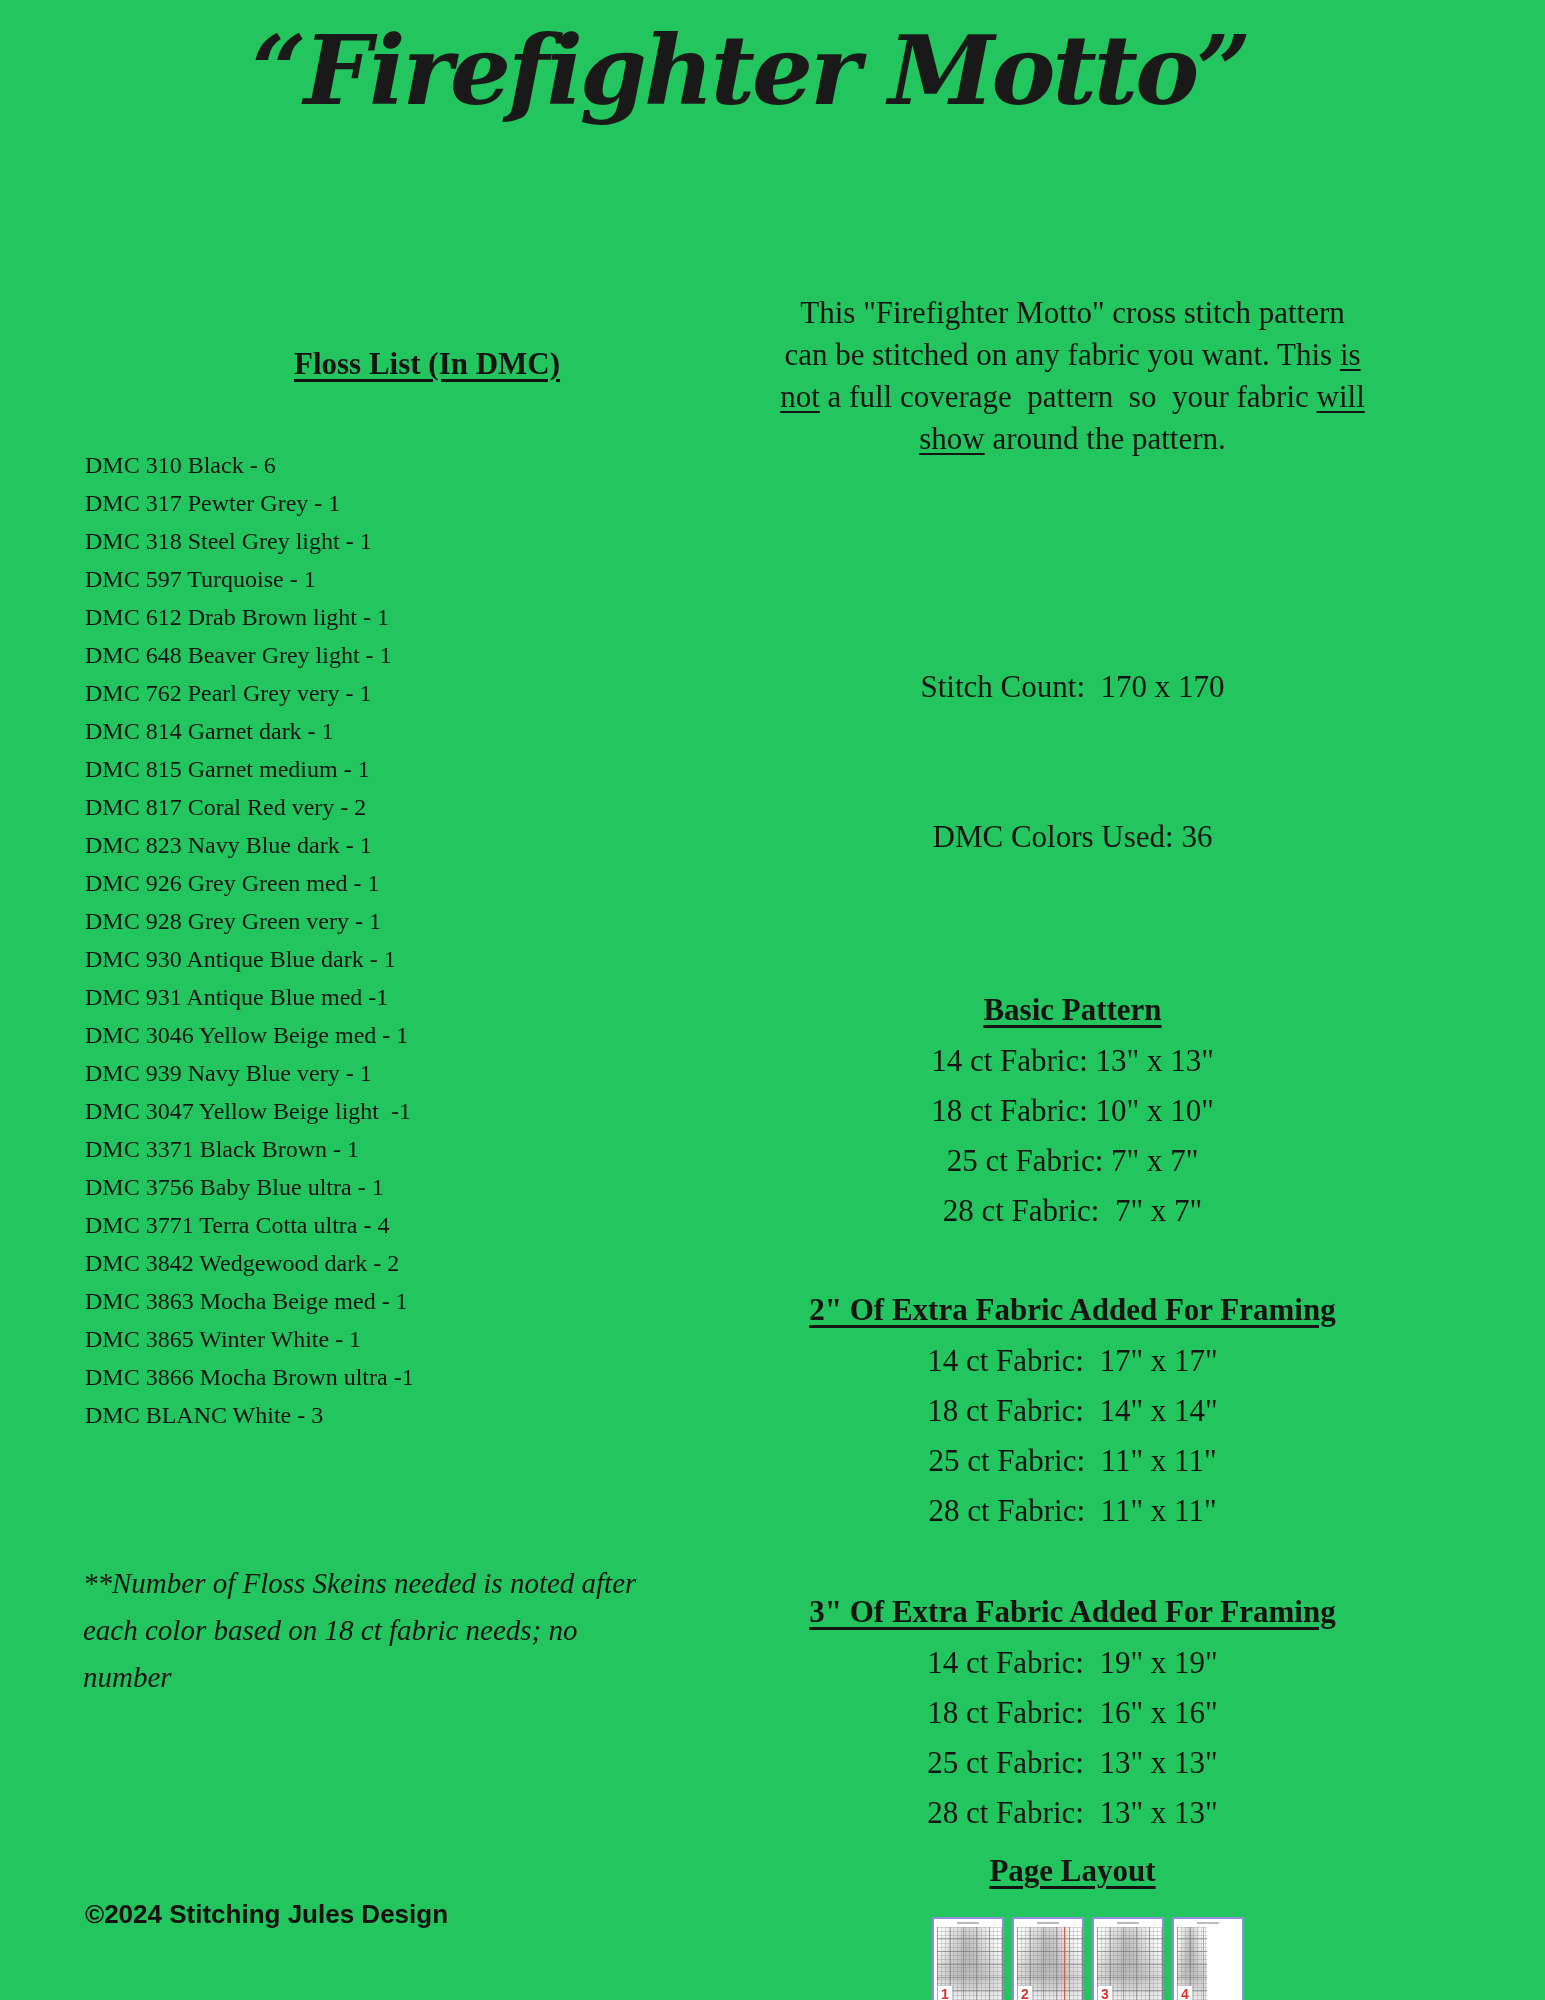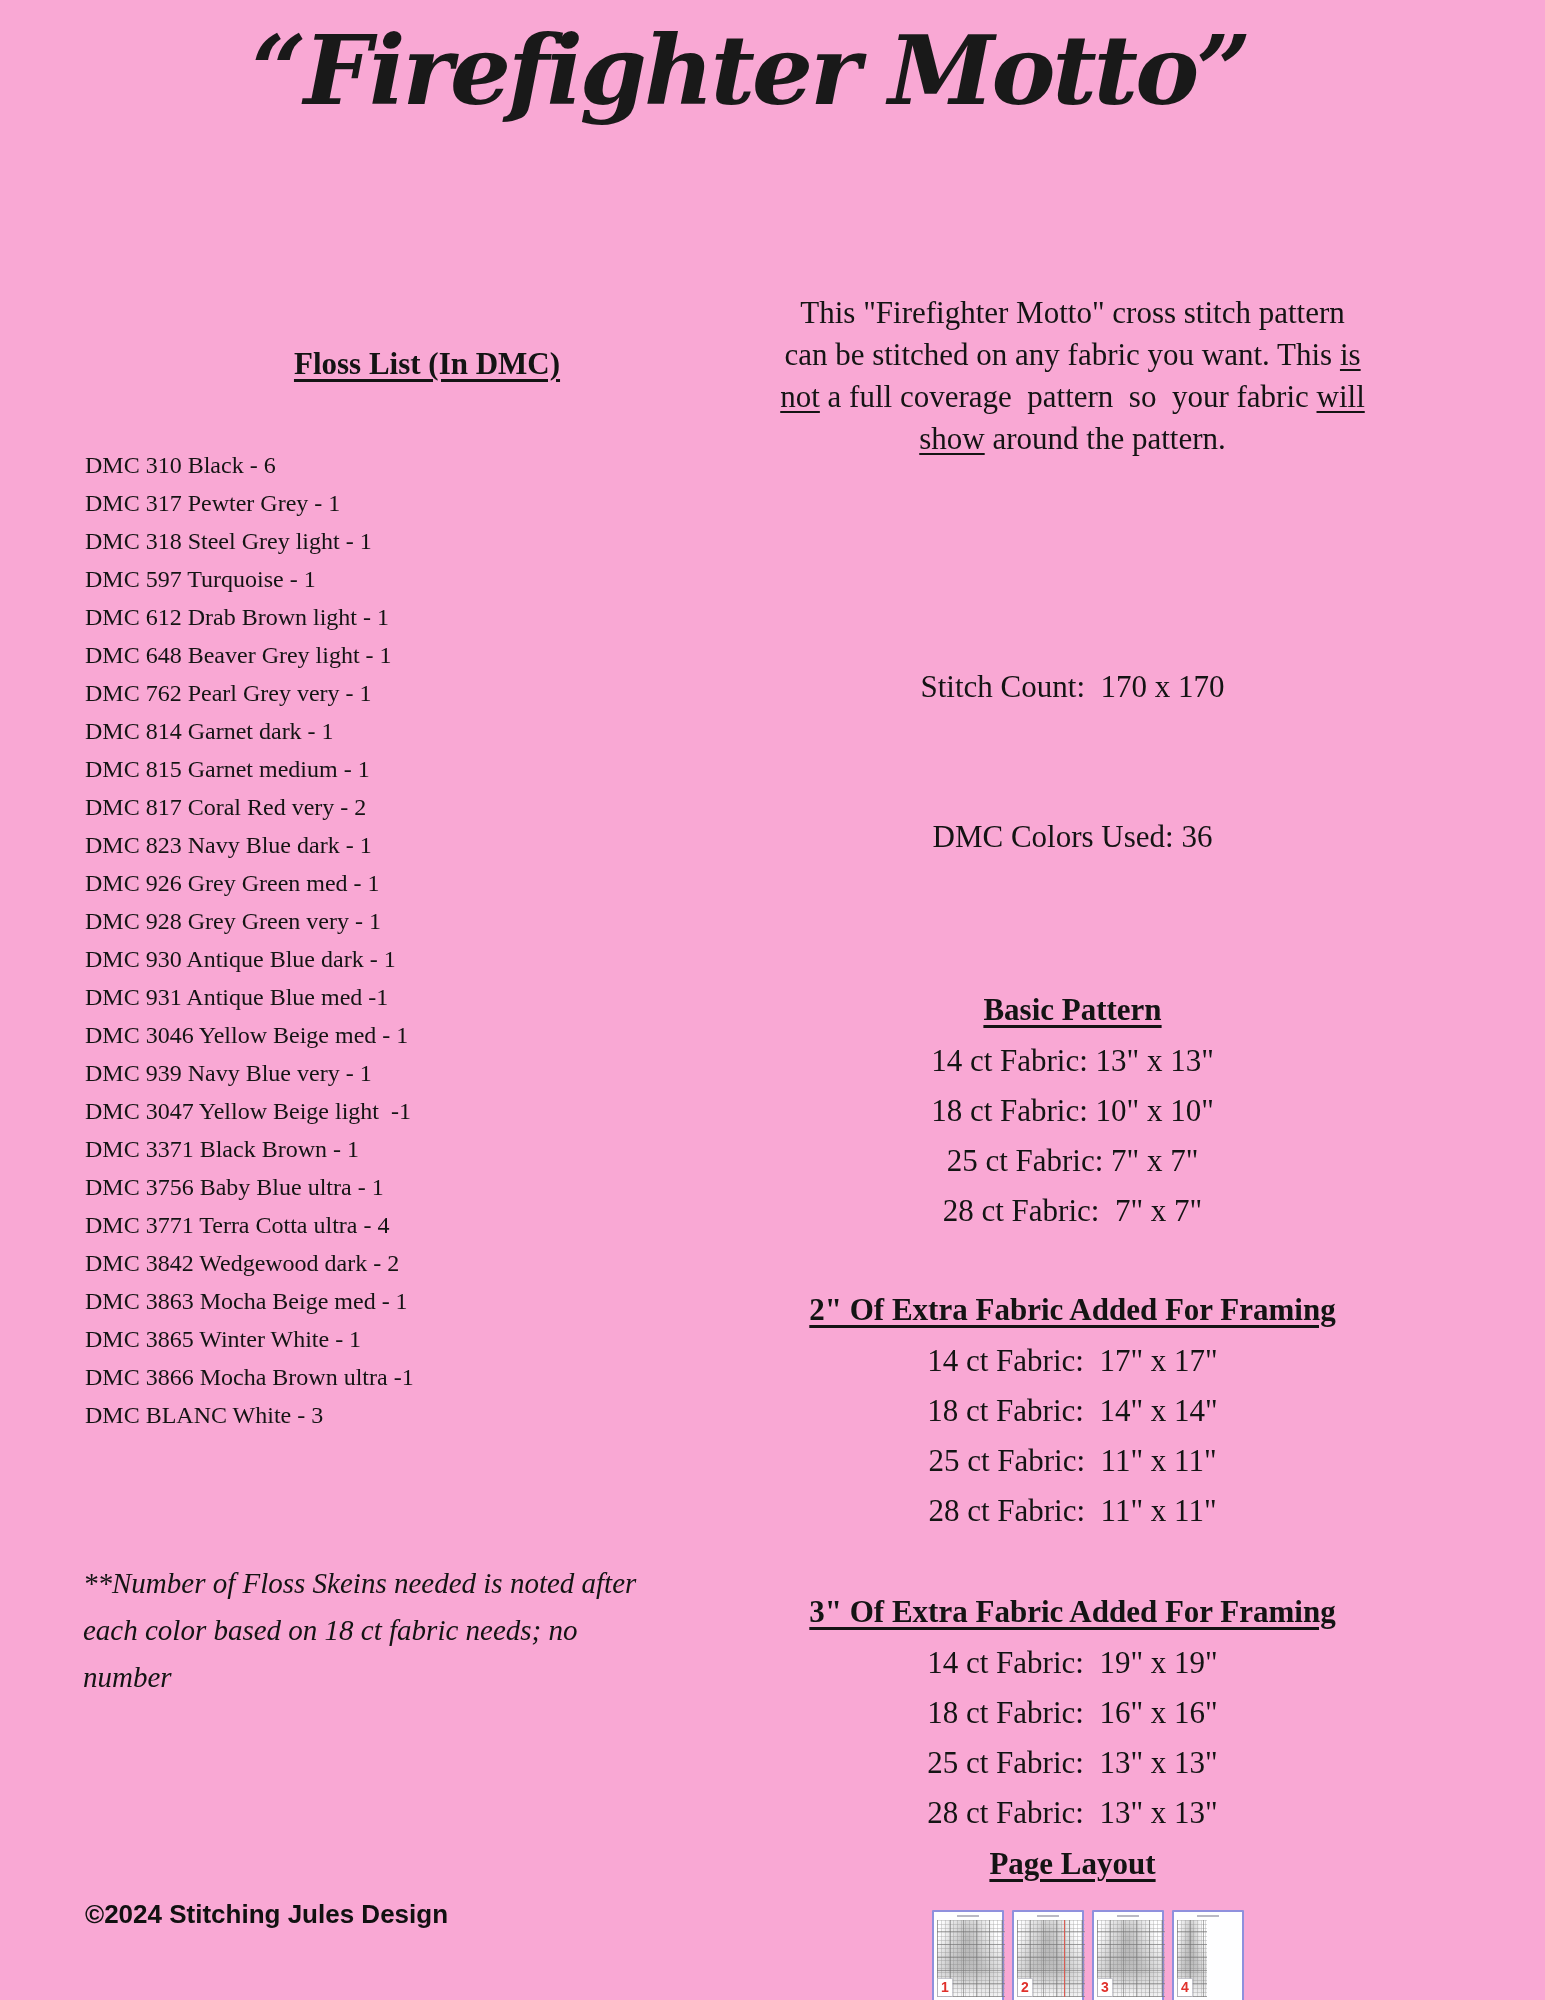--- a/index.html
+++ b/index.html
@@ -1,18 +1,18 @@
 <!DOCTYPE html>
 <html><head>
 <meta charset="utf-8">
 <style>
   html,body { margin:0; padding:0; background:#e8e8e8; }
   .page {
     position:relative; width:1545px; height:2000px; margin:0 auto;
-    background:#f9a8d4; overflow:hidden;
+    background:#22c55e; overflow:hidden;
     font-family:"Liberation Serif", serif; color:#141414;
     --logo-purple:#6e3f7e; --thumb-border:#8f90dd; --number-red:#e0322c;
   }
 
   
   .title {
     position:absolute; top:14px; left:0; width:1500px; text-align:center;
     font-family:"DejaVu Serif", serif; font-style:italic; font-weight:bold;
     font-size:96px; letter-spacing:-3px; color:#191919; white-space:nowrap;
   }
@@ -46,21 +46,21 @@
   .right-col { position:absolute; left:700px; top:292px; width:745px; text-align:center; font-size:31px; }
   .intro { line-height:42px; white-space:pre-wrap; }
   .u { text-decoration:underline; text-decoration-thickness:2px; text-underline-offset:4px; }
   .stats { margin-top:102px; line-height:50px; white-space:pre-wrap; }
   .size-section .size-heading { font-weight:bold; line-height:44px; }
   .size-section:nth-child(1) .size-heading { margin-top:26px; }
   .size-section:nth-child(2) .size-heading { margin-top:52px; }
   .size-section:nth-child(3) .size-heading { margin-top:54px; }
   .size-items { line-height:50px; margin-top:4px; }
   .size-item { white-space:pre-wrap; }
-  .pl-heading { margin-top:4px; font-weight:bold; line-height:44px; }
+  .pl-heading { margin-top:11px; font-weight:bold; line-height:44px; }
 
   
   .pl-grid {
     margin-top:24px; margin-left:232px; width:316px;
     display:grid; grid-template-columns:repeat(4,72px); gap:7px 8px;
   }
   .thumb {
     position:relative; width:72px; height:95px; background:#fefeff;
     border:2px solid var(--thumb-border); border-radius:1px; box-sizing:border-box;
   }

